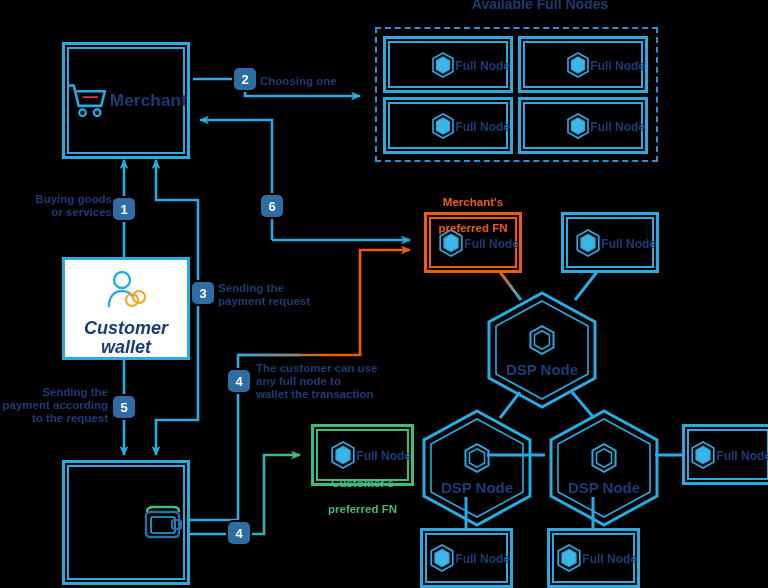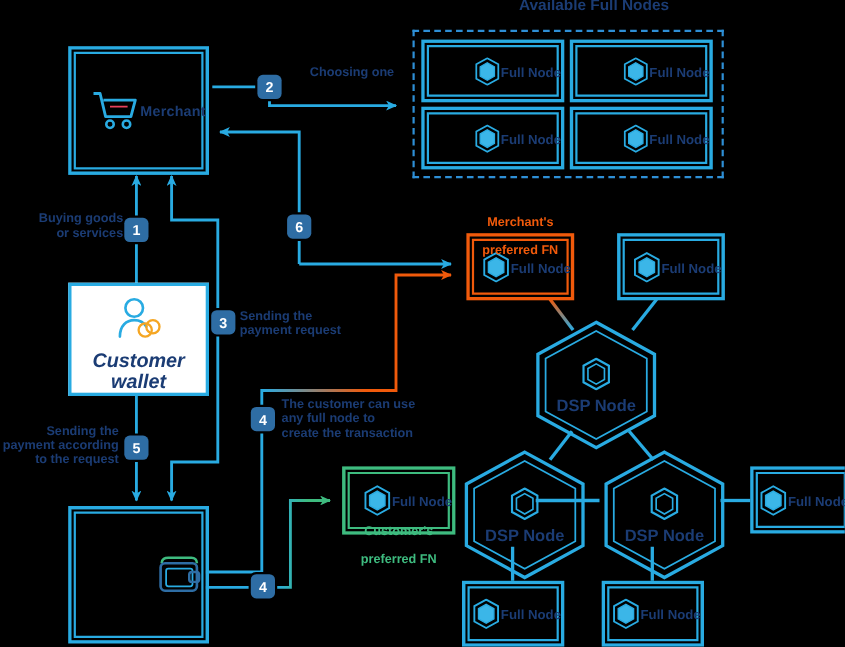--- a/index.html
+++ b/index.html
@@ -167,21 +167,21 @@
     <span class="fn-label">Full Node</span>
   </div>
 
   <div class="node-box dbl" style="left:62px;top:42px;width:128px;height:117px;">
     <svg width="46" height="40" viewBox="0 0 46 40">
       <path d="M3,4 L9,4 L14,25 L37,25 L41,10 L12,10" fill="none" stroke="#29ABE2" stroke-width="2.6" stroke-linejoin="round"></path>
       <line x1="18" y1="16" x2="34" y2="16" stroke="#E8405A" stroke-width="1.6"></line>
       <circle cx="18" cy="32" r="3.4" fill="none" stroke="#29ABE2" stroke-width="2.3"></circle>
       <circle cx="33" cy="32" r="3.4" fill="none" stroke="#29ABE2" stroke-width="2.3"></circle>
     </svg>
-    <span class="lbl" style="font-size:13px;">Merchant</span>
+    <span class="lbl" style="font-size:17px;">Merchant</span>
   </div>
 
   <div class="cw-box" style="left:62px;top:257px;width:128px;height:103px;">
     <svg width="42" height="44" viewBox="0 0 42 44" style="margin-top:9px;">
       <circle cx="17" cy="11" r="8" fill="none" stroke="#29ABE2" stroke-width="2.4"></circle>
       <path d="M4,37 C4,27 10,22 17,22 C22,22 26,24.5 28,28" fill="none" stroke="#29ABE2" stroke-width="2.4" stroke-linecap="round"></path>
       <circle cx="27" cy="31" r="6" fill="none" stroke="#F5A623" stroke-width="2.1"></circle>
       <circle cx="34" cy="28" r="6" fill="none" stroke="#F5A623" stroke-width="2.1"></circle>
     </svg>
     <div class="cw-text" style="margin-top:6px;">
@@ -279,30 +279,30 @@
       <polygon points="12,5 18.5,8.7 18.5,17.3 12,21 5.5,17.3 5.5,8.7" fill="none" stroke="#29ABE2" stroke-width="1.3"></polygon>
     </svg>
     <div class="hex-label" style="top:68px;">DSP Node</div>
   </div>
 
   <div class="badge" style="left:113px;top:198px;">1</div>
   <div class="anno r" style="left:12px;top:193px;width:100px;">Buying goods
 or services</div>
 
   <div class="badge" style="left:234px;top:68px;">2</div>
-  <div class="anno" style="left:260px;top:60px;width:120px;text-align:center;">Choosing one</div>
+  <div class="anno" style="left:260px;top:75px;width:120px;">Choosing one</div>
 
   <div class="badge" style="left:192px;top:282px;">3</div>
   <div class="anno" style="left:218px;top:282px;width:130px;">Sending the
 payment request</div>
 
   <div class="badge" style="left:228px;top:370px;">4</div>
   <div class="anno" style="left:256px;top:362px;width:150px;">The customer can use
 any full node to
-create the transaction</div>
+wallet the transaction</div>
 
   <div class="badge" style="left:228px;top:522px;">4</div>
 
   <div class="badge" style="left:113px;top:396px;">5</div>
   <div class="anno r" style="left:0px;top:386px;width:108px;">Sending the
 payment according
 to the request</div>
 
   <div class="badge" style="left:261px;top:195px;">6</div>
 

